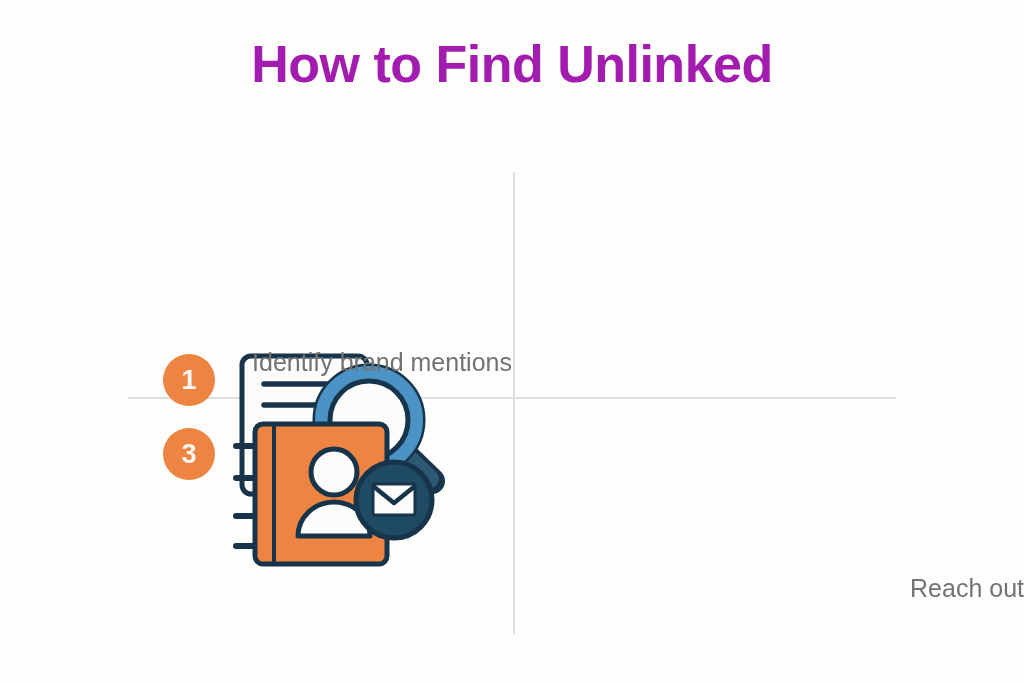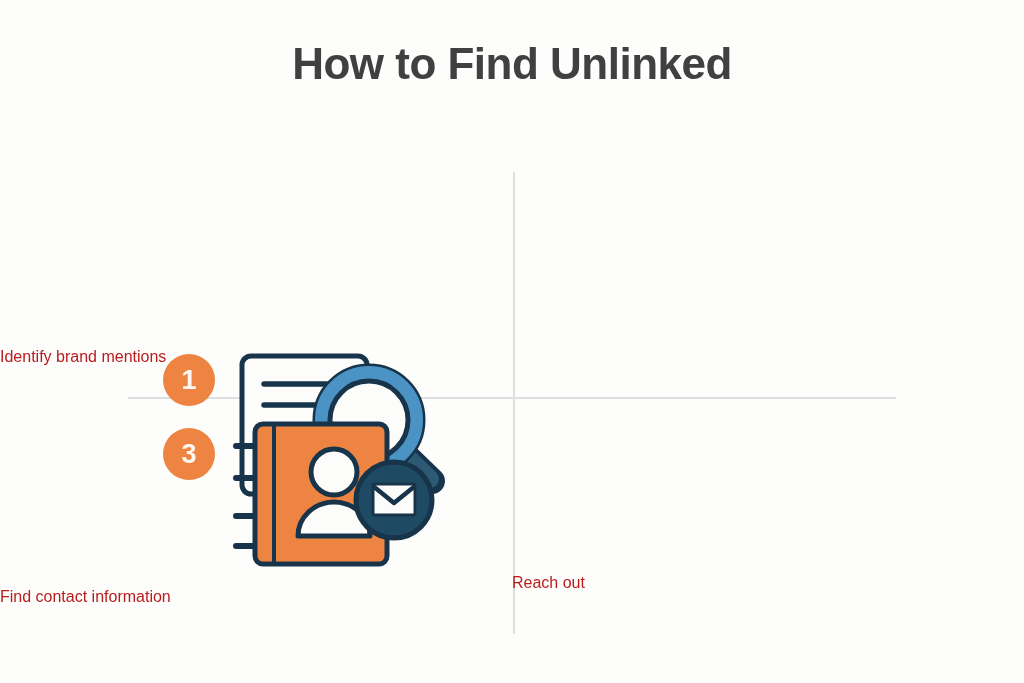--- a/index.html
+++ b/index.html
@@ -22,23 +22,23 @@
 
   
   .title-block {
     position: absolute;
     top: 34px;
     left: 0;
     width: 1024px;
     text-align: center;
   }
   .title-line {
-    font-size: 44px;
+    font-size: 52px;
     font-weight: bold;
-    color: #404040;
+    color: #a21caf;
     letter-spacing: -0.5px;
     line-height: 60px;
     white-space: nowrap;
   }
 
   
   .divider-v {
     position: absolute;
     left: 513px;
     top: 172px;
@@ -78,24 +78,24 @@
     align-items: center;
     justify-content: center;
     line-height: 1;
   }
   .art {
     position: absolute;
   }
   .caption {
     position: absolute;
     width: 512px;
-    text-align: left;
-    font-size: 16px;
+    text-align: right;
+    font-size: 25px;
     font-weight: 500;
-    color: #b91c1c;
+    color: #737373;
     white-space: nowrap;
   }
 
   
   .q1 .badge { left: 163px; top: 184px; }
   .q1 .art   { left: 232px; top: 180px; }
   .q1 .caption { top: 178px; }
   .q2 .caption { top: 178px; }
 
   .q3 .badge { left: 163px; top: 18px; }
@@ -159,21 +159,20 @@
         <line x1="52" y1="8" x2="52" y2="144" stroke="#17344B" stroke-width="4"></line>
 
         <circle cx="112" cy="54" r="23" fill="#FCFCFA" stroke="#17344B" stroke-width="5"></circle>
         <path d="M76,118 a36,34 0 0 1 72,0 z" fill="#FCFCFA" stroke="#17344B" stroke-width="5" stroke-linejoin="round"></path>
 
         <circle cx="172" cy="82" r="38" fill="#1E4A63" stroke="#17344B" stroke-width="5"></circle>
         <rect x="151" y="66" width="42" height="31" rx="2" fill="#FCFCFA" stroke="#17344B" stroke-width="3"></rect>
         <polyline points="151,68 172,85 193,68" fill="none" stroke="#17344B" stroke-width="4.5" stroke-linejoin="round"></polyline>
       </svg>
     </div>
-    <div class="caption">Find contact information</div>
   </div>
 
   <div class="quad q4">
 
     <div class="caption">Reach out</div>
   </div>
 
 </div>
 
 </body></html>

